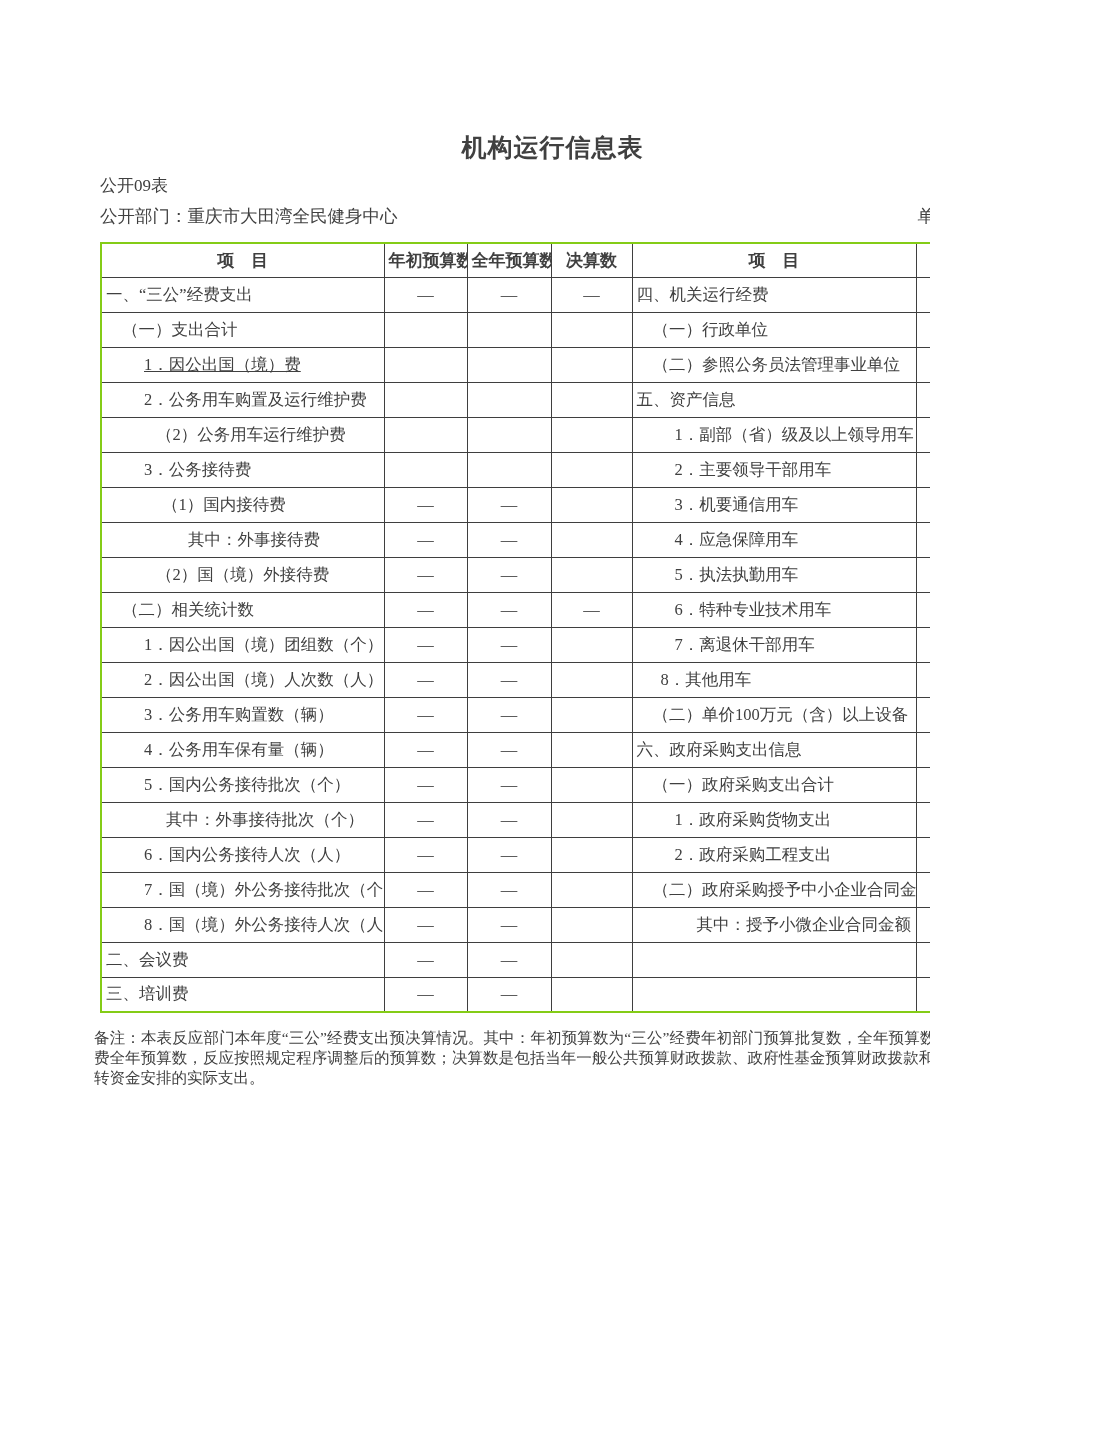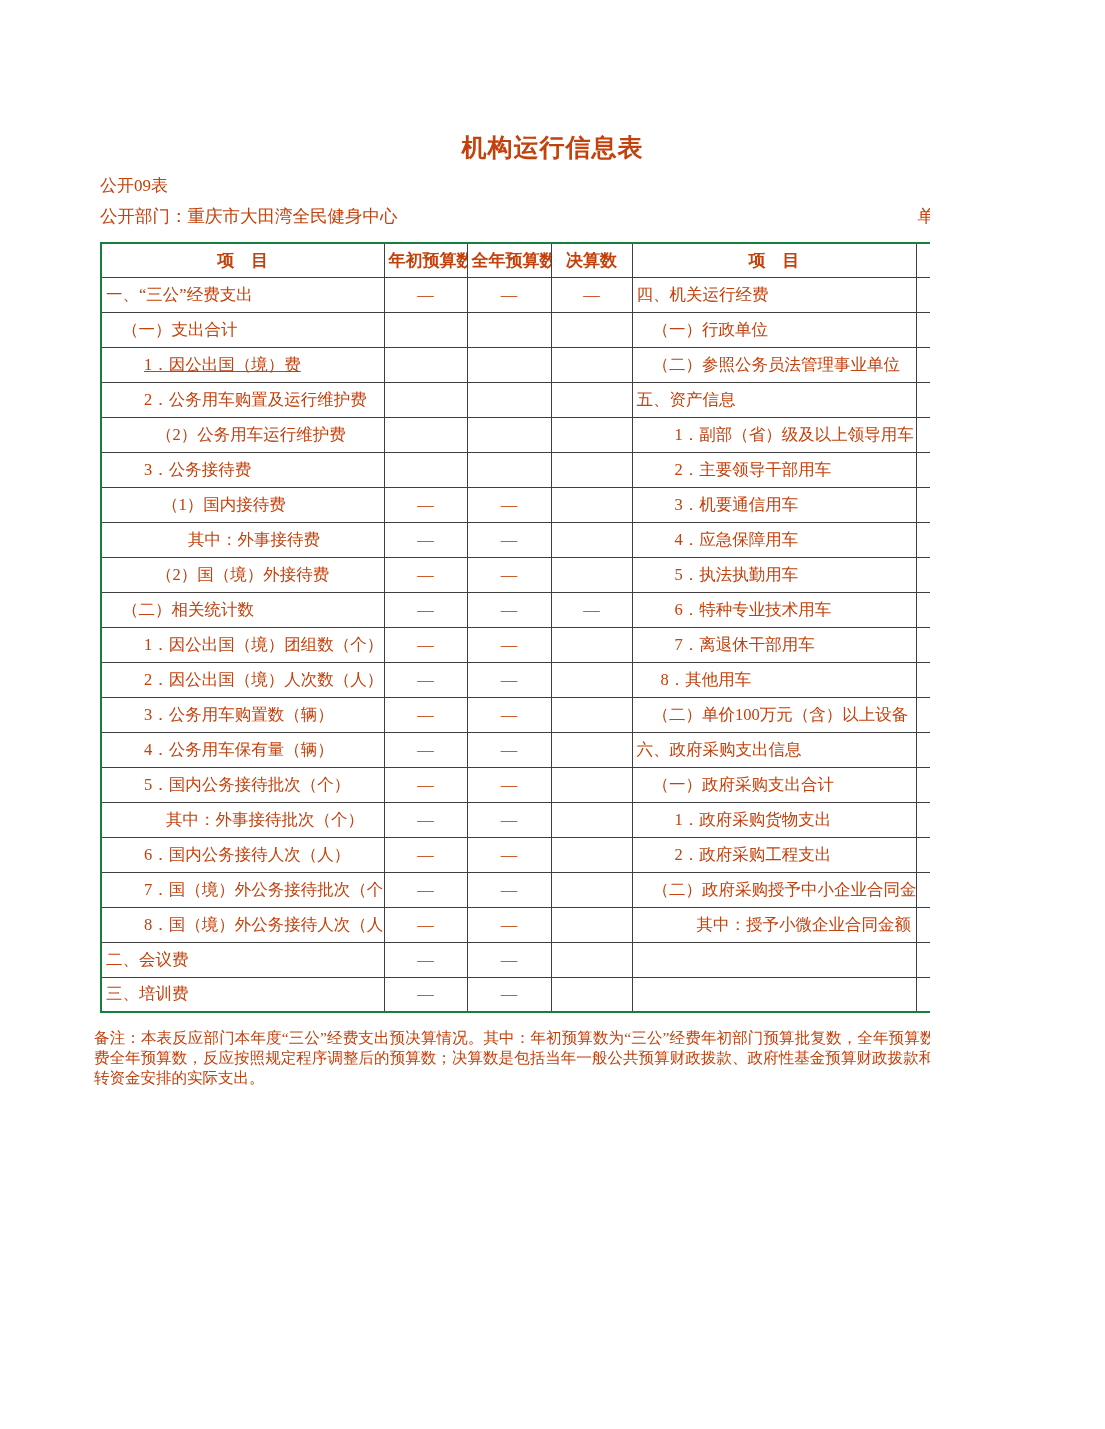--- a/index.html
+++ b/index.html
@@ -1,21 +1,21 @@
 <!DOCTYPE html>
 <html><head>
 <meta charset="utf-8">
 <style>
   html,body{margin:0;padding:0;background:#ffffff;}
   .sheet{
     position:relative;
     width:930px;height:1429px;
     background:#ffffff;
     font-family:"Liberation Serif","DejaVu Serif",serif;
-    color:#c2410c;
+    color:#404040;
     overflow:hidden;
   }
   .content{position:absolute;left:100px;top:0;width:905px;}
   .doc-title{
     margin-top:131px;
     text-align:center;
     font-size:25px;
     font-weight:bold;
     letter-spacing:1px;
   }
@@ -29,21 +29,21 @@
     margin-bottom:14px;
     display:flex;
     justify-content:space-between;
     align-items:flex-end;
     font-size:17.5px;
   }
   table.info{
     border-collapse:collapse;
     table-layout:fixed;
     width:905px;
-    border:2px solid #15803d;
+    border:2px solid #84cc16;
   }
   table.info th, table.info td{
     border:1px solid #3f3f3f;
     height:35px;
     padding:0 4px;
     font-size:16.5px;
     overflow:hidden;
     white-space:nowrap;
     box-sizing:border-box;
   }

